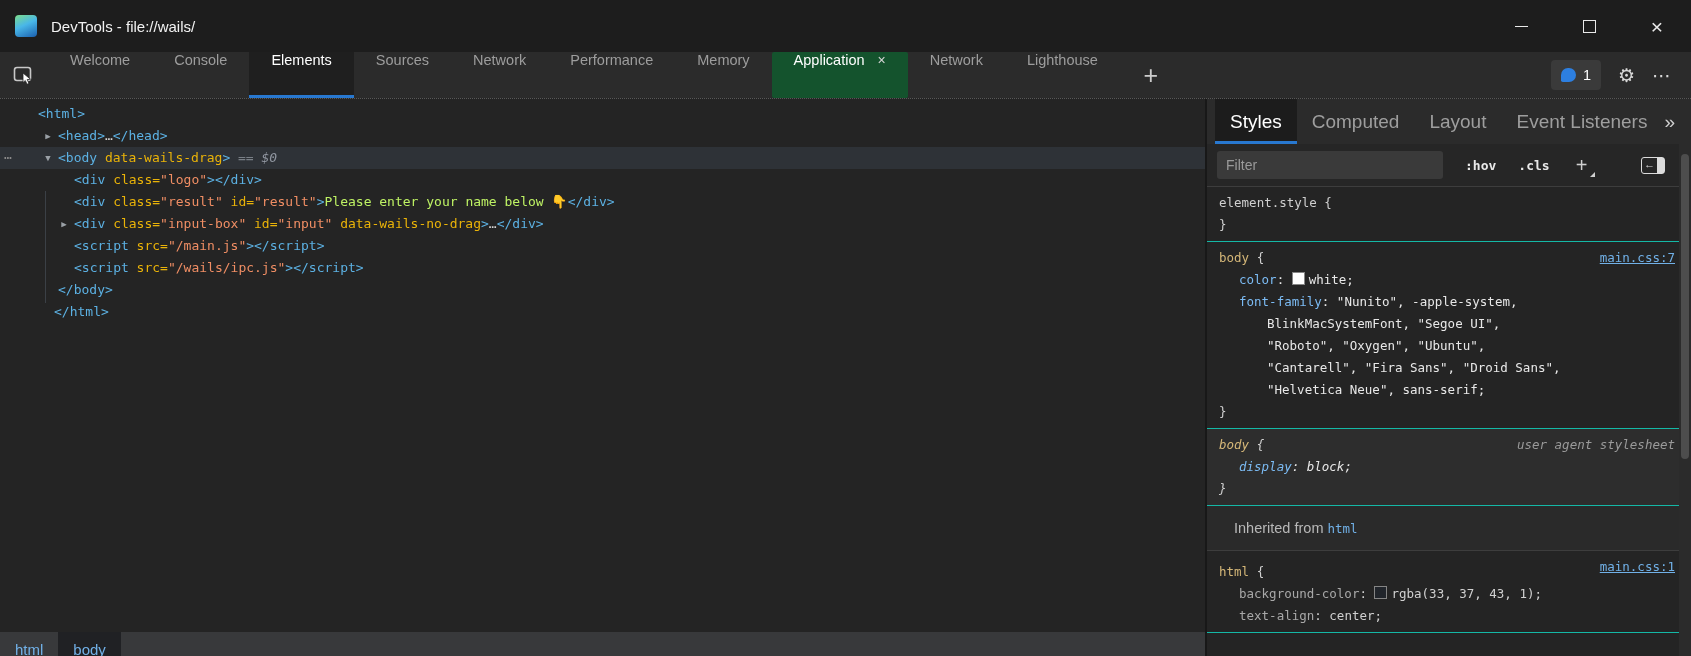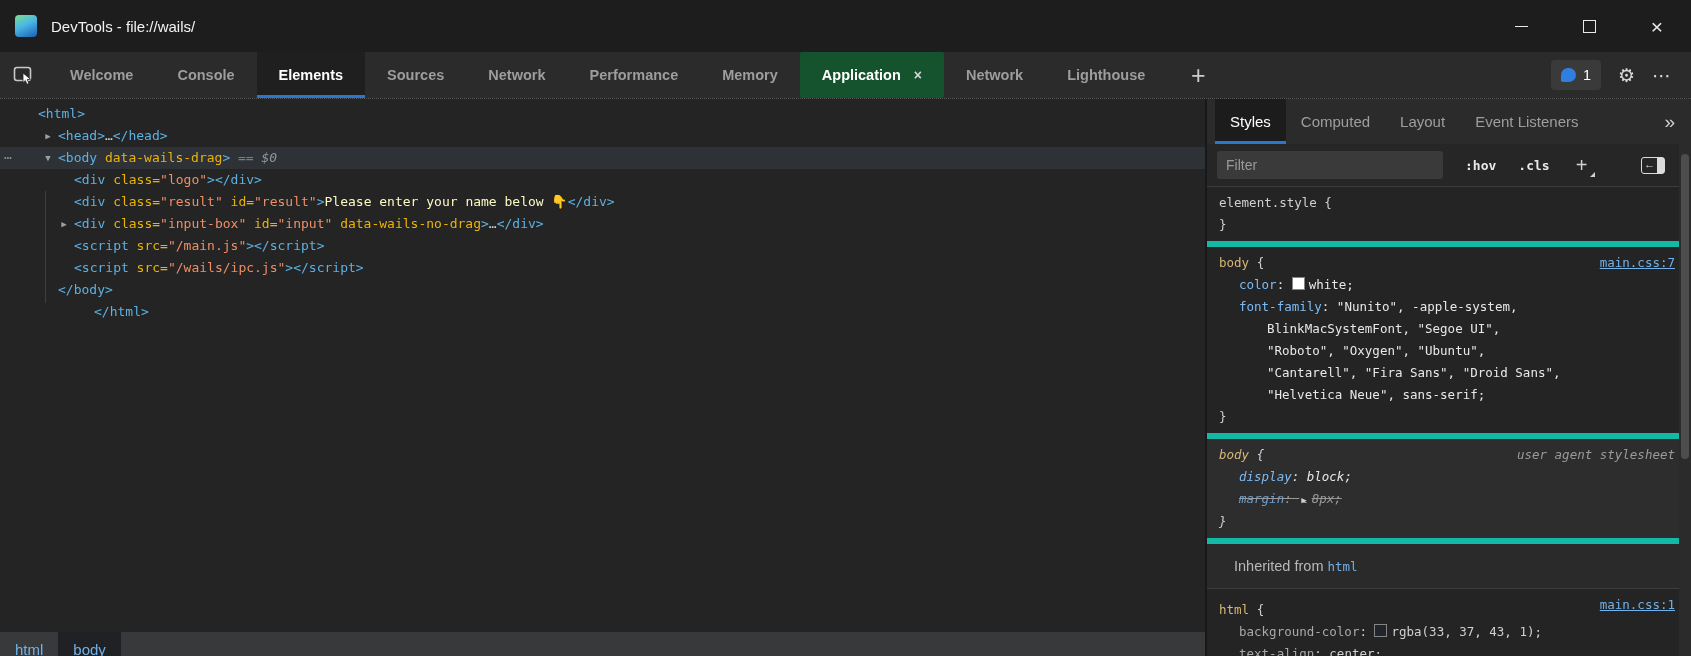--- a/index.html
+++ b/index.html
@@ -14,21 +14,21 @@
   .title-text{font-size:15px;color:#f2f2f2;}
   .win-controls{margin-left:auto;display:flex;height:100%;}
   .win-btn{width:68px;height:100%;display:flex;align-items:center;justify-content:center;color:#eaeaea;}
   .glyph-min{display:block;width:13px;height:0;border-top:1.5px solid #eaeaea;}
   .glyph-max{display:block;width:11px;height:11px;border:1.3px solid #eaeaea;}
   .glyph-close{font-size:21px;font-weight:300;line-height:1;}
 
   
   .tabbar{height:46px;background:#2b2b2b;display:flex;align-items:stretch;}
   .inspect-btn{width:48px;display:flex;align-items:center;justify-content:center;flex:none;}
-  .tab{display:flex;align-items:center;padding:0 22px;font-size:14.5px;color:#9d9d9d;position:relative;white-space:nowrap;font-weight:bold;}
+  .tab{display:flex;padding:0 22px;font-size:14.5px;color:#9d9d9d;position:relative;white-space:nowrap;}
   .tab.active{background:#1f1f1f;color:#ffffff;}
   .tab.active::after{content:'';position:absolute;left:0;right:0;bottom:0;height:3px;background:#2878d0;}
   .tab.lighter{background:#14532d;color:#ffffff;border-radius:2px;}
   .tab .close-x{margin-left:13px;font-size:14px;color:#d6d6d6;}
   .add-tab{width:42px;display:flex;align-items:center;justify-content:center;font-size:25px;font-weight:300;color:#cccccc;margin-left:10px;}
   .tab-right{margin-left:auto;display:flex;align-items:center;gap:17px;padding-right:20px;}
   .badge{height:30px;border-radius:4px;background:#3a3a3a;display:flex;align-items:center;gap:7px;padding:0 10px;}
   .bubble{width:15px;height:14px;background:#2d7fe0;border-radius:8px 8px 8px 2px;}
   .badge-num{font-size:14.5px;color:#ffffff;}
   .icon-glyph{font-family:"DejaVu Sans",sans-serif;font-size:19px;color:#d8d8d8;line-height:1;}
@@ -39,52 +39,52 @@
   .v-divider{width:2px;background:#181818;flex:none;}
 
   
   .tree{flex:1;position:relative;padding-top:4px;font-family:"DejaVu Sans Mono","Liberation Mono",monospace;
         font-size:13px;overflow:hidden;}
   .tline{height:22px;line-height:22px;position:relative;white-space:pre;}
   .tline.sel{background:#2e3237;}
   .tree-guide{position:absolute;left:45px;width:1px;background:#3b4046;}
   .arrow{position:absolute;top:0;width:16px;text-align:center;font-size:9px;color:#9aa0a6;}
   .gutter-dots{position:absolute;left:4px;color:#8a8a8a;letter-spacing:1px;}
-  .ct{color:#5cb1e3;} .ca{color:#eab308;} .cv{color:#f08e64;} .cx{color:#fef9c3;}
+  .ct{color:#5cb1e3;} .ca{color:#eab308;} .cv{color:#f08e64;} .cx{color:#bef264;}
   .cd{color:#d5d5d5;} .cm{color:#797f86;} .cmi{color:#9096a0;font-style:italic;} .ce{color:#f3c13a;}
 
   .crumbs{height:34px;background:#38393b;display:flex;align-items:stretch;font-size:15px;flex:none;}
   .crumb{display:flex;align-items:center;padding:0 15px;color:#71b1e8;}
   .crumb.active{background:#202124;}
 
   
   .styles-panel{flex:1;display:flex;flex-direction:column;background:#242424;min-width:0;position:relative;}
   .side-tabs{height:45px;background:#2b2b2b;display:flex;align-items:stretch;padding-left:8px;flex:none;}
-  .stab{display:flex;align-items:center;padding:0 15px;color:#9e9e9e;font-size:15px;position:relative;white-space:nowrap;}
+  .stab{display:flex;align-items:center;padding:0 15px;color:#9e9e9e;font-size:19px;position:relative;white-space:nowrap;}
   .stab.active{background:#1c1c1c;color:#ffffff;}
   .stab.active::after{content:'';position:absolute;left:0;right:0;bottom:0;height:3px;background:#2878d0;}
   .more-tabs{margin-left:auto;margin-right:16px;align-self:center;font-size:19px;color:#d0d0d0;}
 
   .styles-toolbar{height:43px;background:#262626;border-bottom:1px solid #3d3d3d;display:flex;align-items:center;
                   padding:0 10px;flex:none;box-sizing:border-box;}
   .filter-input{width:226px;height:28px;background:#3a3a3a;border:none;border-radius:3px;color:#d0d0d0;
                 font-size:14px;padding:0 9px;outline:none;font-family:"Liberation Sans",sans-serif;box-sizing:border-box;flex:none;}
   .filter-input::placeholder{color:#9a9a9a;}
   .mono-btn{font-family:"DejaVu Sans Mono","Liberation Mono",monospace;font-weight:bold;font-size:13px;color:#e8e8e8;margin-left:22px;}
   .add-style{margin-left:26px;font-size:20px;color:#d0d0d0;position:relative;line-height:1;}
   .add-style::after{content:'';position:absolute;right:-8px;bottom:-2px;width:0;height:0;
                     border-left:5px solid transparent;border-bottom:5px solid #d0d0d0;}
   .sidebar-toggle{margin-left:auto;margin-right:16px;position:relative;width:22px;height:15px;
                   border:1.5px solid #dcdcdc;border-radius:3px;flex:none;}
   .sidebar-toggle::after{content:'';position:absolute;top:0;right:0;width:7px;height:100%;background:#dcdcdc;}
   .sidebar-toggle .arr{position:absolute;left:2px;top:50%;transform:translateY(-54%);font-size:11px;color:#dcdcdc;line-height:1;}
 
   .styles-scroll{flex:1;overflow:hidden;position:relative;
                  font-family:"DejaVu Sans Mono","Liberation Mono",monospace;font-size:12.5px;}
-  .sect{position:relative;border-bottom:6px solid #14b8a6;padding:5px 26px 5px 12px;line-height:22px;color:#e8e8e8;}
+  .sect{position:relative;border-bottom:1px solid #14b8a6;padding:5px 26px 5px 12px;line-height:22px;color:#e8e8e8;}
   .sect.shade{background:#2d2d2d;}
   .sect.ua{font-style:italic;}
   .sel-tan{color:#d5b778;} .sel-plain{color:#d0d0d0;} .brace{color:#d0d0d0;}
   .css-link{position:absolute;right:16px;top:5px;color:#71b1e8;text-decoration:underline;}
   .origin{position:absolute;right:16px;top:5px;color:#9a9a9a;font-style:italic;}
   .p-line{padding-left:20px;}
   .p-cont{padding-left:48px;}
   .pn{color:#7cbcf5;} .pv{color:#e8e8e8;}
   .p-line.dim .pn{color:#a8a8a8;} .p-line.dim .pv{color:#d0d0d0;}
   .p-line.struck{color:#9a9a9a;text-decoration:line-through;font-style:italic;}
@@ -175,21 +175,21 @@
       <div class="tree">
           <div class="tline" style="padding-left: 38px;"><span class="ct">&lt;</span><span class="ct">html</span><span class="ct">&gt;</span></div>
           <div class="tline" style="padding-left: 58px;"><span class="arrow" style="left: 40px;">▶</span><span class="ct">&lt;</span><span class="ct">head</span><span class="ct">&gt;</span><span class="cd">…</span><span class="ct">&lt;/</span><span class="ct">head</span><span class="ct">&gt;</span></div>
           <div class="tline sel" style="padding-left: 58px;"><span class="gutter-dots">⋯</span><span class="arrow" style="left: 40px;">▼</span><span class="ct">&lt;</span><span class="ct">body</span><span class="ca"> data-wails-drag</span><span class="ct">&gt;</span><span class="cm"> == </span><span class="cmi">$0</span></div>
           <div class="tline" style="padding-left: 74px;"><span class="ct">&lt;</span><span class="ct">div</span><span class="ca"> class=</span><span class="cv">"logo"</span><span class="ct">&gt;</span><span class="ct">&lt;/</span><span class="ct">div</span><span class="ct">&gt;</span></div>
           <div class="tline" style="padding-left: 74px;"><span class="ct">&lt;</span><span class="ct">div</span><span class="ca"> class=</span><span class="cv">"result"</span><span class="ca"> id=</span><span class="cv">"result"</span><span class="ct">&gt;</span><span class="cx">Please enter your name below </span><span class="ce">👇</span><span class="ct">&lt;/</span><span class="ct">div</span><span class="ct">&gt;</span></div>
           <div class="tline" style="padding-left: 74px;"><span class="arrow" style="left: 56px;">▶</span><span class="ct">&lt;</span><span class="ct">div</span><span class="ca"> class=</span><span class="cv">"input-box"</span><span class="ca"> id=</span><span class="cv">"input"</span><span class="ca"> data-wails-no-drag</span><span class="ct">&gt;</span><span class="cd">…</span><span class="ct">&lt;/</span><span class="ct">div</span><span class="ct">&gt;</span></div>
           <div class="tline" style="padding-left: 74px;"><span class="ct">&lt;</span><span class="ct">script</span><span class="ca"> src=</span><span class="cv">"/main.js"</span><span class="ct">&gt;</span><span class="ct">&lt;/</span><span class="ct">script</span><span class="ct">&gt;</span></div>
           <div class="tline" style="padding-left: 74px;"><span class="ct">&lt;</span><span class="ct">script</span><span class="ca"> src=</span><span class="cv">"/wails/ipc.js"</span><span class="ct">&gt;</span><span class="ct">&lt;/</span><span class="ct">script</span><span class="ct">&gt;</span></div>
           <div class="tline" style="padding-left: 58px;"><span class="ct">&lt;/</span><span class="ct">body</span><span class="ct">&gt;</span></div>
-          <div class="tline" style="padding-left: 54px; margin-left: 40px;"><span class="ct">&lt;/</span><span class="ct">html</span><span class="ct">&gt;</span></div>
+          <div class="tline" style="padding-left: 54px;"><span class="ct">&lt;/</span><span class="ct">html</span><span class="ct">&gt;</span></div>
           <div class="tree-guide" style="top: 92px; height: 112px;"></div>
         </div>
       <div class="crumbs">
         <div class="crumb">html</div>
         <div class="crumb active">body</div>
       </div>
     </div>
 
     <div class="v-divider"></div>
 
@@ -223,21 +223,20 @@
             <div class="p-cont"><span class="pv">BlinkMacSystemFont, "Segoe UI",</span></div>
             <div class="p-cont"><span class="pv">"Roboto", "Oxygen", "Ubuntu",</span></div>
             <div class="p-cont"><span class="pv">"Cantarell", "Fira Sans", "Droid Sans",</span></div>
             <div class="p-cont"><span class="pv">"Helvetica Neue", sans-serif;</span></div>
             <div><span class="brace">}</span></div>
           </div>
           <div class="sect shade ua">
             <div><span class="sel-tan">body</span><span class="brace"> {</span></div>
             <span class="origin">user agent stylesheet</span>
             <div class="p-line"><span class="pn">display</span><span class="pv">: </span><span class="pv">block</span><span class="pv">;</span></div>
-            <div class="p-line struck"><span class="pn">margin</span><span class="pv">: </span><span class="pa">▶</span><span class="pv">8px</span><span class="pv">;</span></div>
             <div><span class="brace">}</span></div>
           </div>
           <div class="h-sect shade"><span>Inherited from </span><span class="inh-link">html</span></div>
           <div class="sect" style="padding-top: 10px;">
             <div><span class="sel-tan">html</span><span class="brace"> {</span></div>
             <span class="css-link">main.css:1</span>
             <div class="p-line dim"><span class="pn">background-color</span><span class="pv">: </span><span class="sw" style="background: rgb(33, 37, 43);"></span><span class="pv">rgba(33, 37, 43, 1)</span><span class="pv">;</span></div>
             <div class="p-line dim"><span class="pn">text-align</span><span class="pv">: </span><span class="pv">center</span><span class="pv">;</span></div>
           </div>
         </div>

